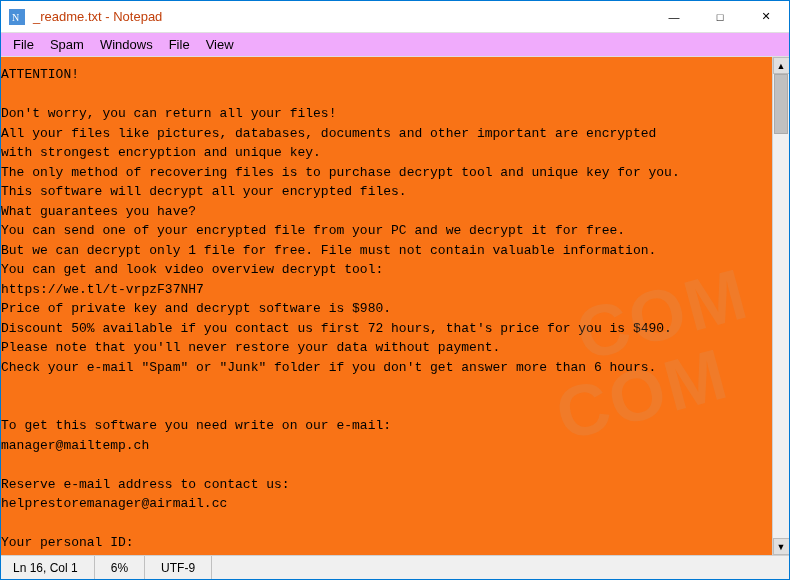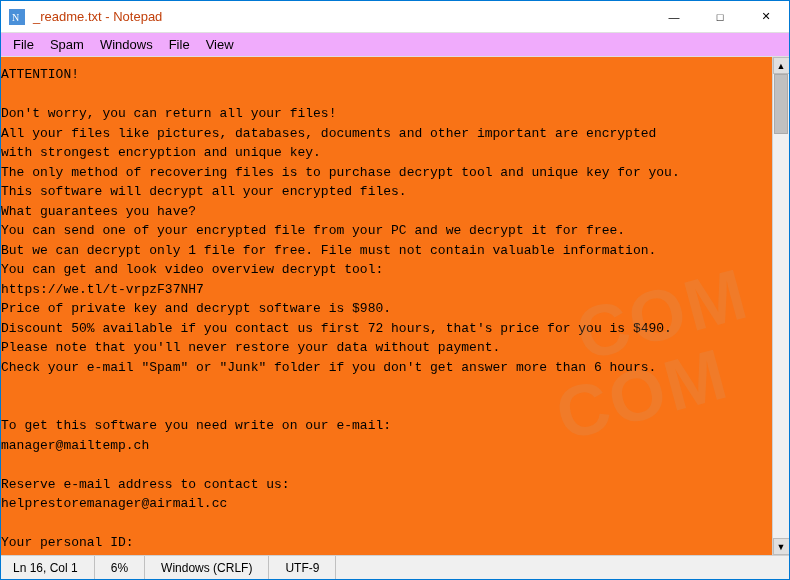--- a/index.html
+++ b/index.html
@@ -274,16 +274,15 @@
       <div class="scroll-track">
         <div class="scroll-thumb"></div>
       </div>
       <div class="scroll-arrow">▼</div>
     </div>
   </div>
 
   <div class="status-bar">
     <div class="status-section">Ln 16, Col 1</div>
     <div class="status-section">6%</div>
-    <div class="status-section">Windows (CRLF)</div>
     <div class="status-section">UTF-9</div>
   </div>
 </div>
 
 </body></html>

